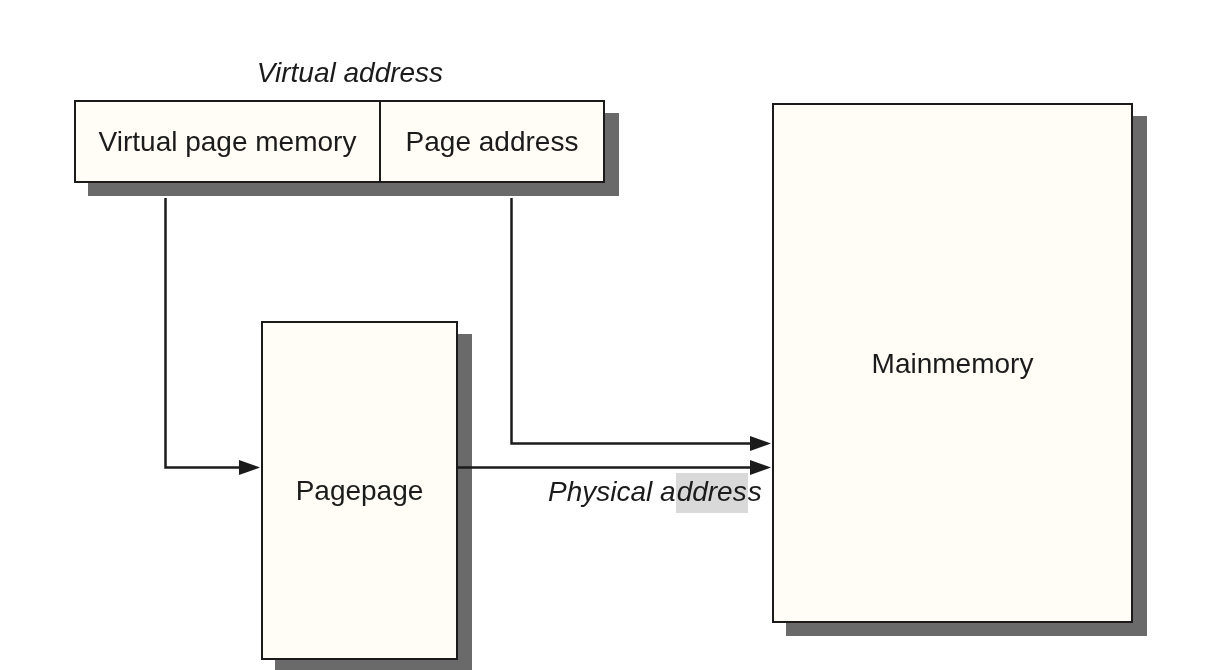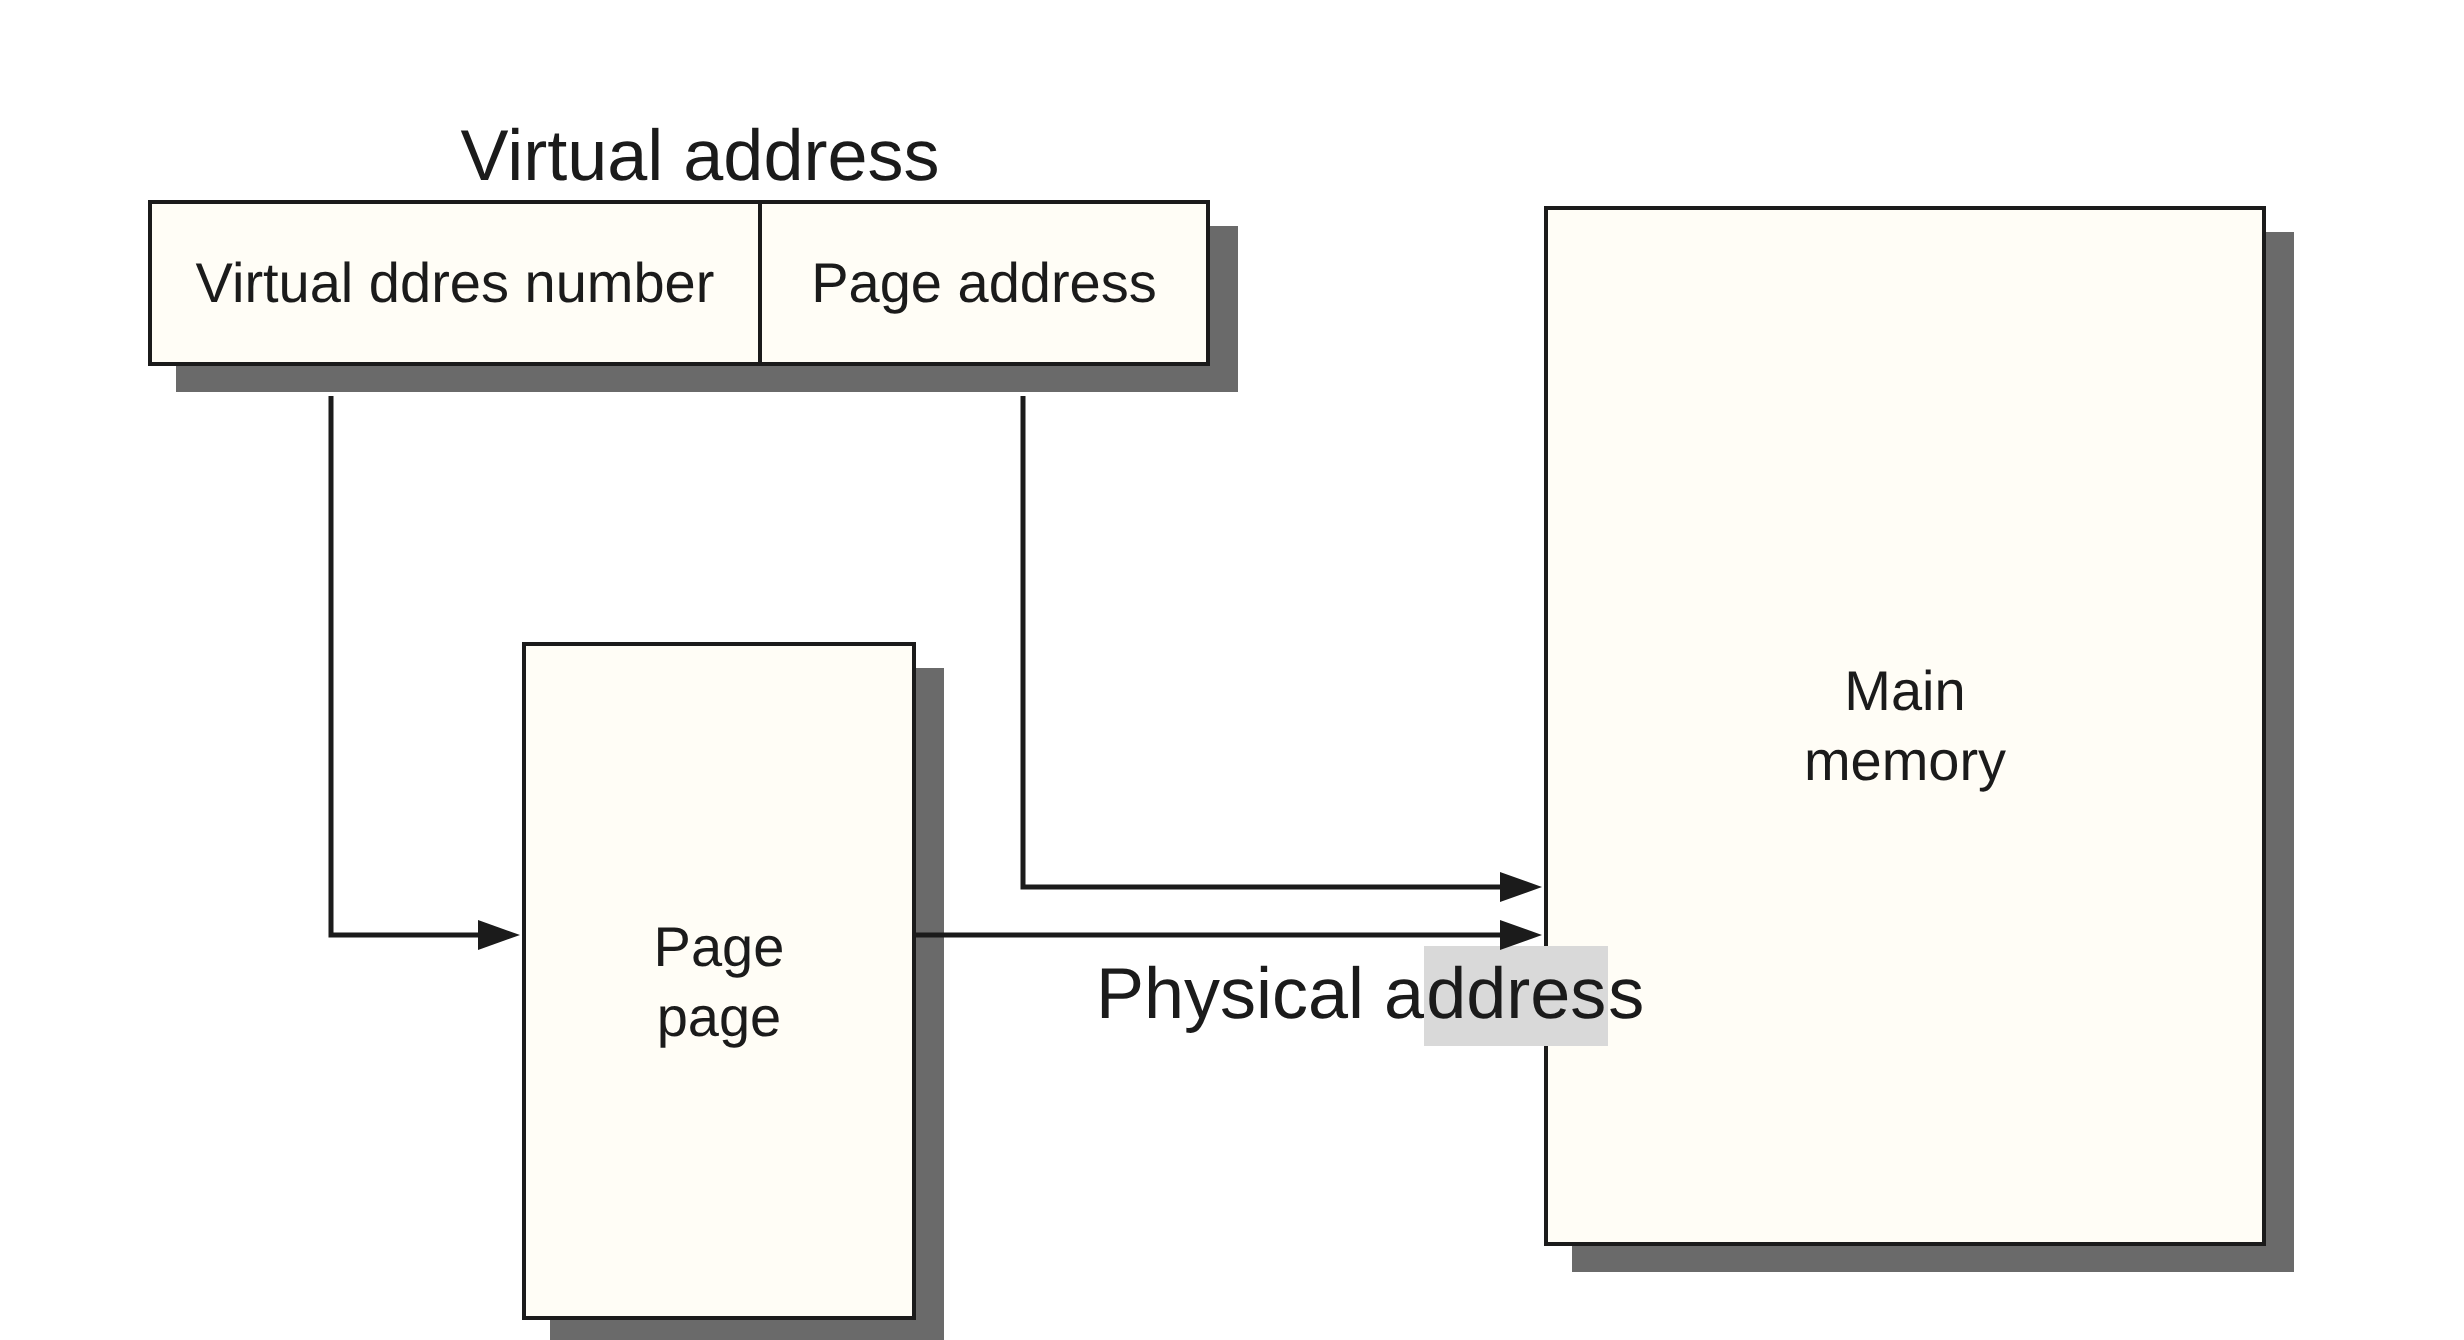--- a/index.html
+++ b/index.html
@@ -42,31 +42,31 @@
   .pt-box {
     left: 261px; top: 321px;
     width: 197px; height: 339px;
   }
   .mm-box {
     left: 772px; top: 103px;
     width: 361px; height: 520px;
   }
   .center-label-box {
     display: flex;
-    flex-direction: column;
     align-items: center;
     justify-content: center;
     font-size: 28px;
     line-height: 35px;
     text-align: center;
   }
   .floating-label {
     position: absolute;
-    font-size: 36px;
+    font-size: 28px;
     white-space: nowrap;
+    font-style: italic;
   }
   .va-title {
     left: 225px; top: 57px;
     width: 250px;
     text-align: center;
   }
   .phys-label {
     left: 548px; top: 476px;
   }
   .hl {
@@ -91,21 +91,21 @@
   }
 </style>
 </head>
 <body>
 
 <div class="stage">
 
   <div class="floating-label va-title">Virtual address</div>
 
   <div class="shadow-box va-box">
-    <div class="va-cell vpn">Virtual ddres number</div>
+    <div class="va-cell vpn">Virtual page memory</div>
     <div class="va-cell offset">Page address</div>
   </div>
 
   <div class="shadow-box pt-box center-label-box">
     <span>Page</span>
     <span>page</span>
   </div>
 
   <div class="shadow-box mm-box center-label-box">
     <span>Main</span>

